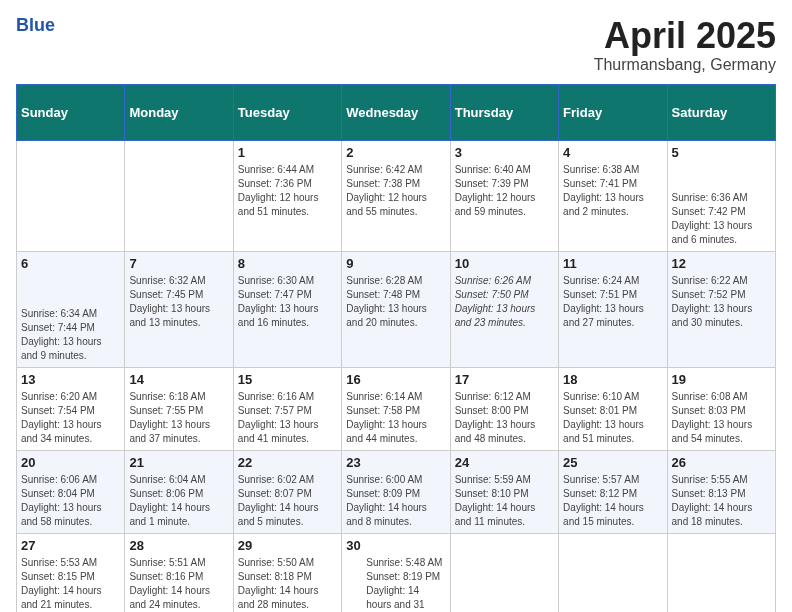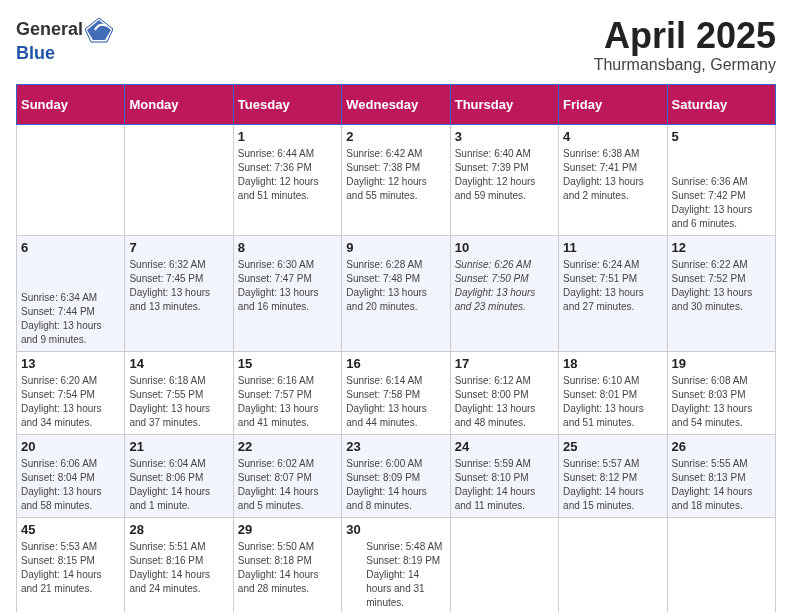--- a/index.html
+++ b/index.html
@@ -49,23 +49,23 @@
     .location-title {
       font-size: 16px;
       color: #444;
     }
     table {
       width: 100%;
       border-collapse: collapse;
       font-size: 11px;
     }
     thead tr th {
-      background-color: #be185d;
+      background-color: #0f766e;
       color: #fff;
-      padding: 12px 4px;
+      padding: 20px 4px;
       text-align: left;
       font-size: 13px;
       font-weight: bold;
       border: 1px solid #3366cc;
       margin-left: 44px;
     }
     tbody tr td {
       border: 1px solid #ccc;
       vertical-align: top;
       padding: 4px;
@@ -96,28 +96,20 @@
     tbody tr td.empty {
       background-color: inherit;
     }
   </style>
 </head>
 <body>
 
 <div class="header-area">
   <div class="logo">
     <div>
-      <div style="display:flex;align-items:center;">
-        <span class="logo-text-general">General</span>
-        <svg class="logo-icon" viewBox="0 0 28 28" xmlns="http://www.w3.org/2000/svg">
-          <polygon points="14,4 26,14 20,24 8,24 2,14" fill="#2255aa" opacity="0.85"></polygon>
-          <polygon points="14,2 28,13 22,26 6,26 0,13" fill="none" stroke="#2255aa" stroke-width="1"></polygon>
-          <path d="M10,14 Q14,6 22,10" stroke="white" stroke-width="2" fill="none"></path>
-        </svg>
-      </div>
       <div class="logo-text-blue">Blue</div>
     </div>
   </div>
   <div class="title-area">
     <div class="month-title">April 2025</div>
     <div class="location-title">Thurmansbang, Germany</div>
   </div>
 </div>
 
 <table>
@@ -294,21 +286,21 @@
         </td>
         <td>
           <div class="day-number">26</div>
           <div class="day-detail" style="white-space: pre-line;">Sunrise: 5:55 AM
 Sunset: 8:13 PM
 Daylight: 14 hours and 18 minutes.</div>
         </td>
       </tr>
       <tr>
         <td>
-          <div class="day-number">45</div>
+          <div class="day-number">27</div>
           <div class="day-detail" style="white-space: pre-line;">Sunrise: 5:53 AM
 Sunset: 8:15 PM
 Daylight: 14 hours and 21 minutes.</div>
         </td>
         <td>
           <div class="day-number">28</div>
           <div class="day-detail" style="white-space: pre-line;">Sunrise: 5:51 AM
 Sunset: 8:16 PM
 Daylight: 14 hours and 24 minutes.</div>
         </td>

